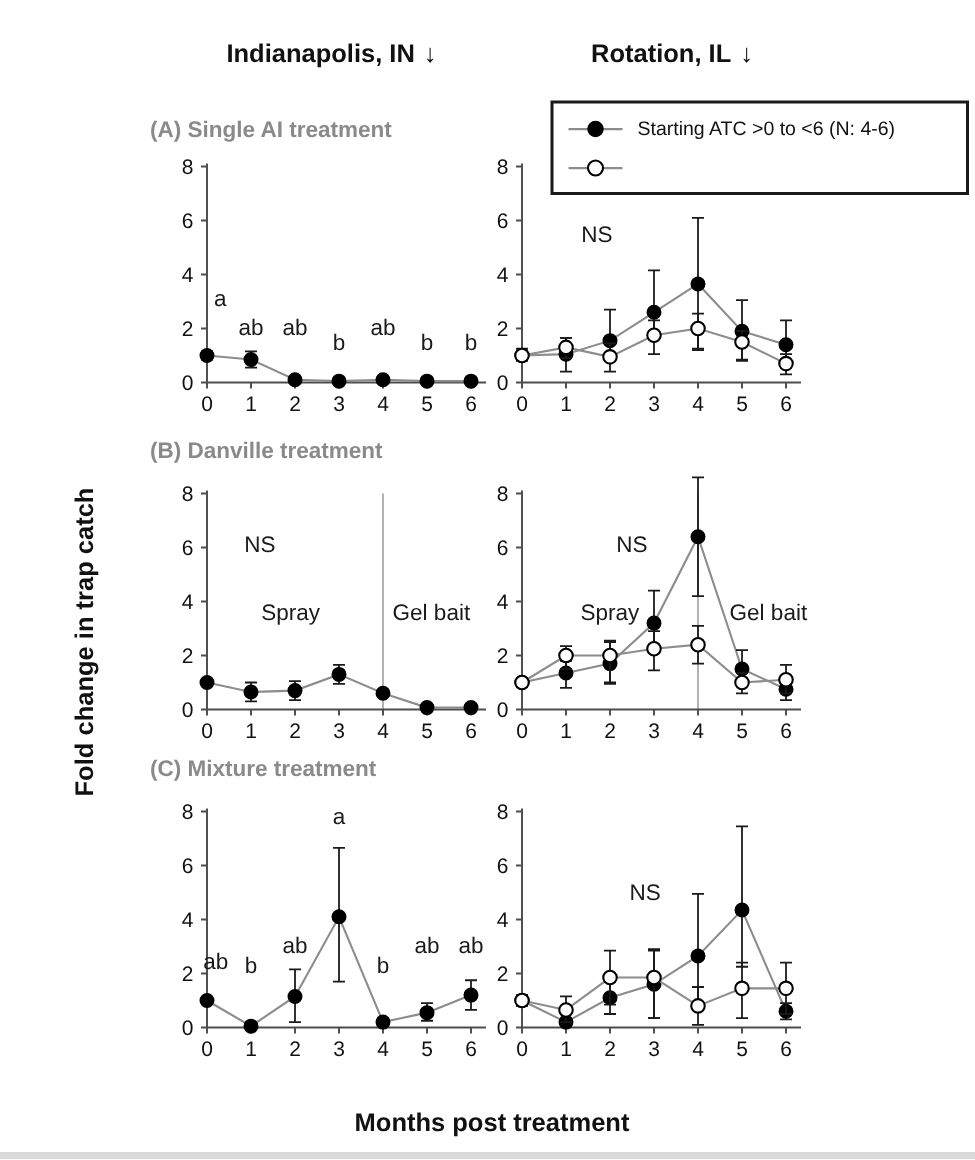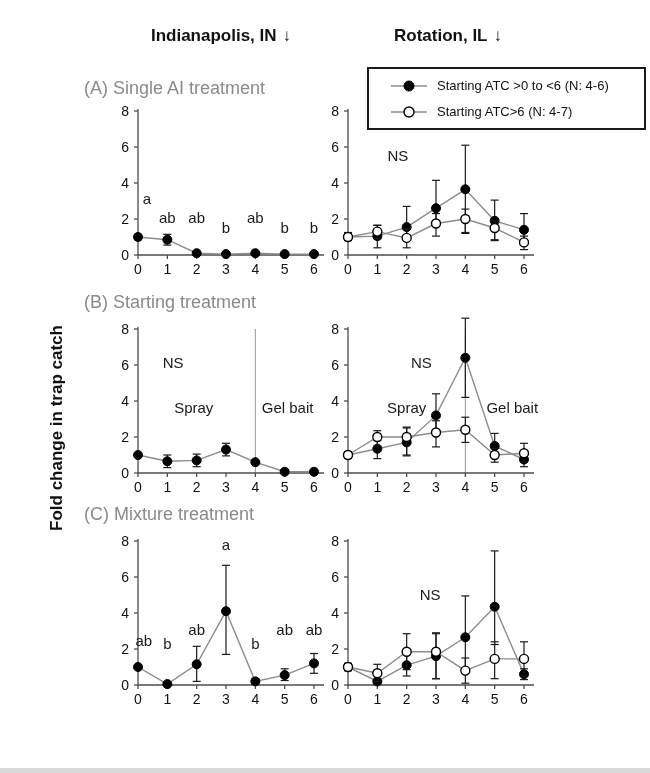--- a/index.html
+++ b/index.html
@@ -8,36 +8,36 @@
     font-family:"Liberation Sans",sans-serif;color:#1a1a1a;
   }
   .col-header{
     position:absolute;top:26px;width:250px;text-align:center;
     font-size:17px;font-weight:bold;color:#111;
   }
   .col-header .arrow{font-weight:bold;margin-left:6px;}
   #header-left{left:96px;}
   #header-right{left:323px;}
   .panel-title{
-    position:absolute;left:84px;font-size:18px;font-weight:normal;color:#8a8a8a;white-space:nowrap;
+    position:absolute;left:100px;font-size:15px;font-weight:bold;color:#8a8a8a;white-space:nowrap;
   }
   #title-a{top:78px;}
   #title-b{top:292px;}
   #title-c{top:504px;}
   .chart{position:absolute;width:260px;height:190px;}
   #chart-0{left:90px;top:97px;}
   #chart-1{left:300px;top:97px;}
   #chart-2{left:90px;top:315px;}
   #chart-3{left:300px;top:315px;}
   #chart-4{left:90px;top:527px;}
   #chart-5{left:300px;top:527px;}
   #legend{
     position:absolute;left:367px;top:67px;width:279px;height:63px;
     background:#fff;border:2px solid #1a1a1a;z-index:5;
-    display:flex;flex-direction:column;justify-content:center;gap:4px;padding-left:20px;box-sizing:border-box;
+    display:flex;flex-direction:column;justify-content:center;gap:4px;padding-left:8px;box-sizing:border-box;
   }
   .legend-row{display:flex;align-items:center;gap:8px;height:22px;}
   .legend-row .label{font-size:13px;color:#111;white-space:nowrap;}
   #y-axis-label{
     position:absolute;left:-153px;top:418px;width:420px;text-align:center;
     transform:rotate(-90deg);transform-origin:center;
     font-size:17px;font-weight:bold;color:#111;
   }
   #x-axis-label{
     position:absolute;left:178px;top:739px;width:300px;text-align:center;
@@ -51,21 +51,21 @@
 <div id="figure">
 
   <div class="col-header" id="header-left">
     <span>Indianapolis, IN</span><span class="arrow">↓</span>
   </div>
   <div class="col-header" id="header-right">
     <span>Rotation, IL</span><span class="arrow">↓</span>
   </div>
 
   <div class="panel-title" id="title-a">(A) Single AI treatment</div>
-  <div class="panel-title" id="title-b">(B) Starting treatment</div>
+  <div class="panel-title" id="title-b">(B) Danville treatment</div>
   <div class="panel-title" id="title-c">(C) Mixture treatment</div>
 
   <svg class="chart" id="chart-0" viewBox="0 0 260 190">
       <line x1="48" y1="12" x2="48" y2="158" stroke="#4d4d4d" stroke-width="1.3"></line>
       <line x1="48" y1="158" x2="234" y2="158" stroke="#4d4d4d" stroke-width="1.3"></line>
       <line x1="44" y1="158" x2="48" y2="158" stroke="#4d4d4d" stroke-width="1.3"></line>
       <text x="39" y="163" text-anchor="end" font-size="14" fill="#111111" font-family="&quot;Liberation Sans&quot;,sans-serif">0</text>
       <line x1="44" y1="122" x2="48" y2="122" stroke="#4d4d4d" stroke-width="1.3"></line>
       <text x="39" y="127" text-anchor="end" font-size="14" fill="#111111" font-family="&quot;Liberation Sans&quot;,sans-serif">2</text>
       <line x1="44" y1="86" x2="48" y2="86" stroke="#4d4d4d" stroke-width="1.3"></line>
@@ -605,19 +605,19 @@
         <line x1="2" y1="7" x2="38" y2="7" stroke="#8c8c8c" stroke-width="1.5"></line>
         <circle cx="20" cy="7" r="5" fill="#000000" stroke="#000000"></circle>
       </svg>
       <span class="label">Starting ATC &gt;0 to &lt;6 (N: 4-6)</span>
     </div>
     <div class="legend-row">
       <svg width="40" height="14">
         <line x1="2" y1="7" x2="38" y2="7" stroke="#8c8c8c" stroke-width="1.5"></line>
         <circle cx="20" cy="7" r="5" fill="#ffffff" stroke="#000000" stroke-width="1.4"></circle>
       </svg>
-      <span class="label">Starting ATC&gt;6 (N: 4-7)</span>
     </div>
   </div>
 
   <div id="y-axis-label">Fold change in trap catch</div>
+  <div id="x-axis-label">Months post treatment</div>
   <div id="bottom-strip"></div>
 </div>
 
 </body></html>

